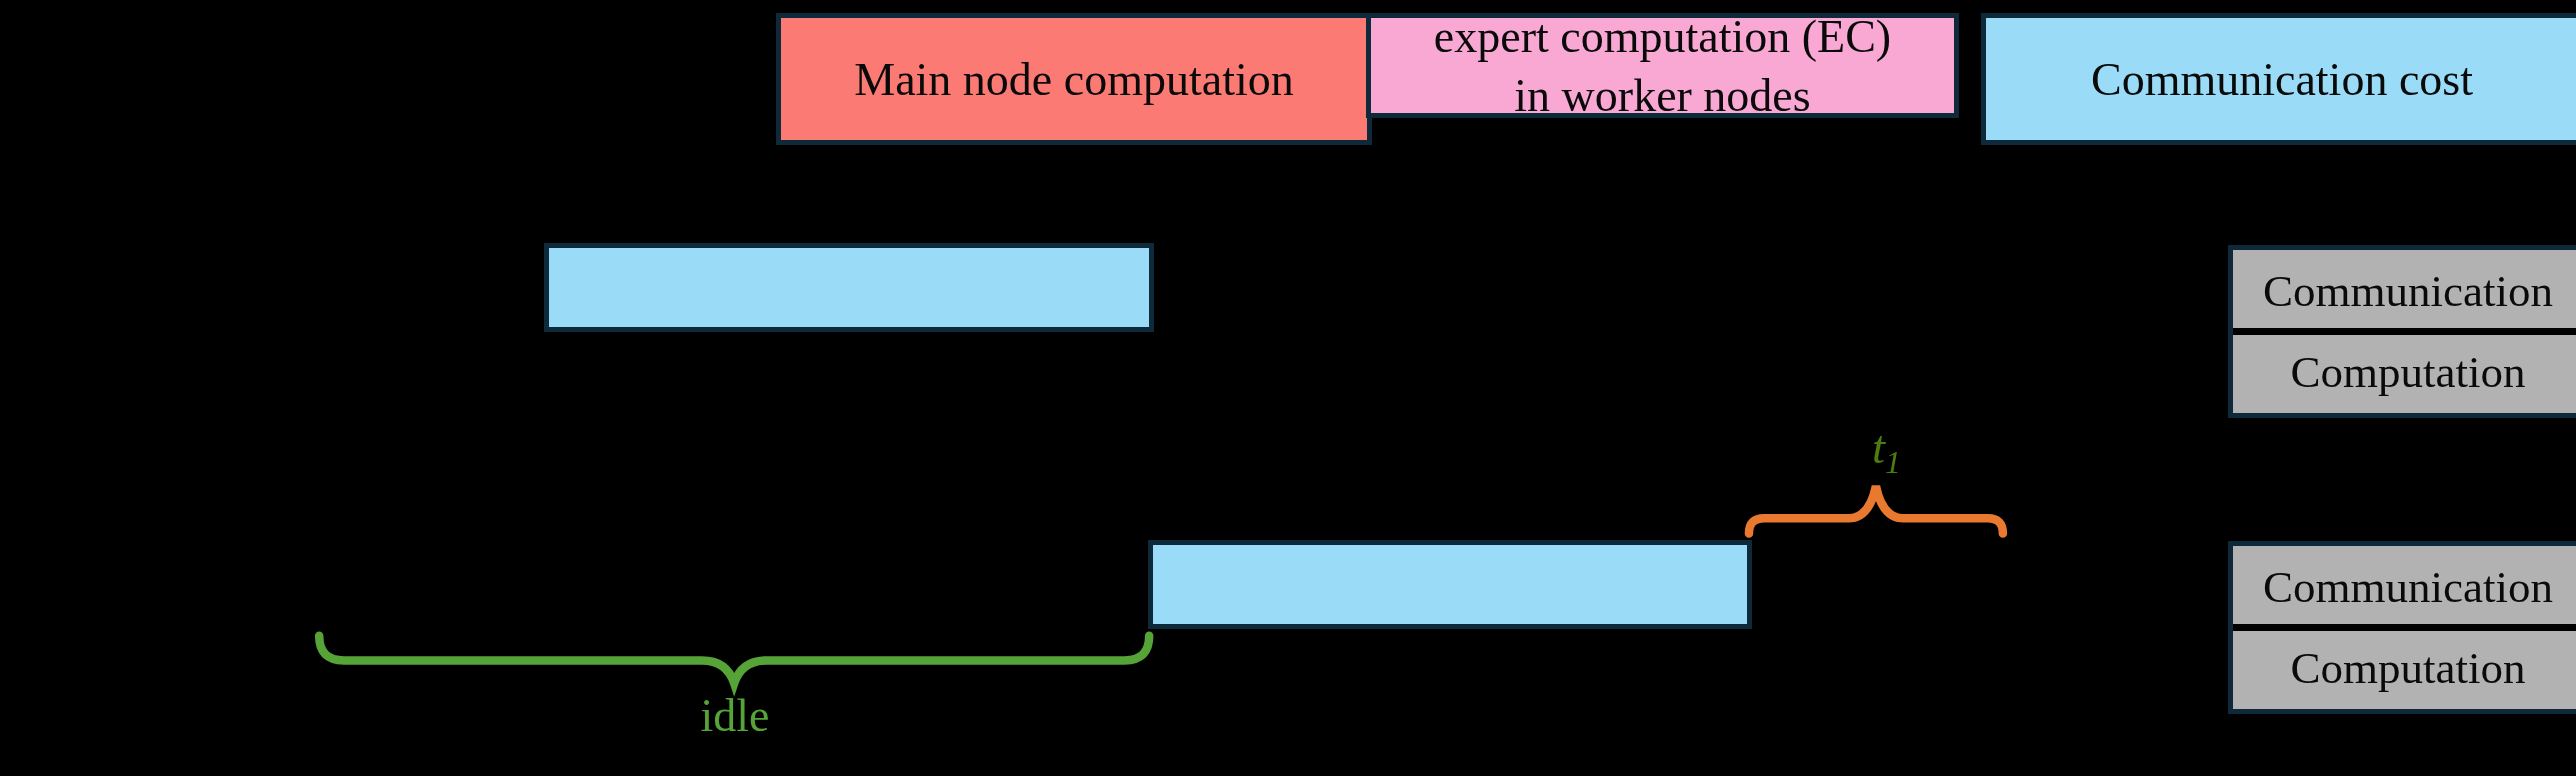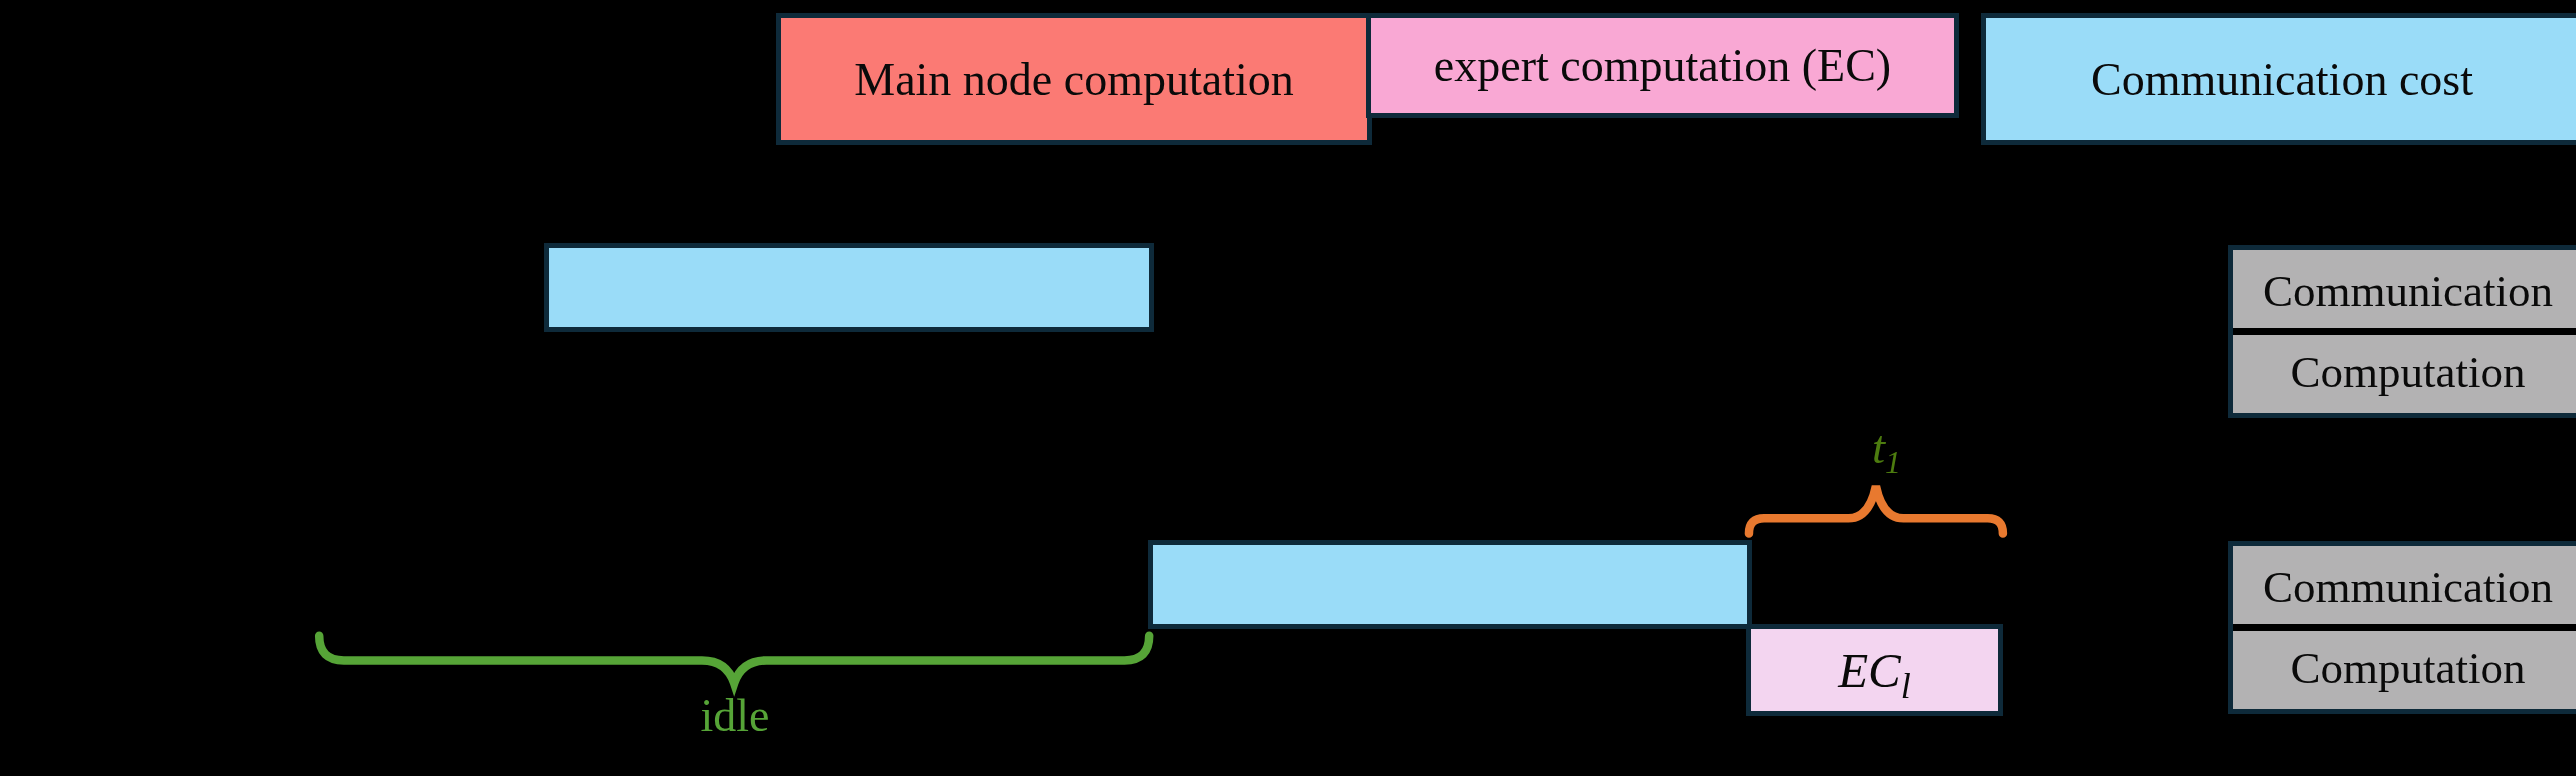--- a/index.html
+++ b/index.html
@@ -26,31 +26,29 @@
 </head>
 <body>
 
 <div class="canvas">
 
   <div class="abs box legend-box" style="left: 776px; top: 13.3px; width: 596px; height: 132px; background: rgb(251, 122, 116);">
     <span>Main node computation</span>
   </div>
   <div class="abs box legend-box" style="left: 1366px; top: 13.3px; width: 593px; height: 105px; background: #f9a8d4;">
     <span>expert computation (EC)</span>
+    <span>in worker nodes</span>
   </div>
   <div class="abs box legend-box" style="left: 1953px; top: 13.3px; width: 602px; height: 132px; background: rgb(154, 220, 248); margin-left: 28px;">
     <span>Communication cost</span>
   </div>
 
   <div class="abs box" style="left: 544px; top: 243px; width: 610px; height: 89px; background: rgb(154, 220, 248);"></div>
 
   <div class="abs box" style="left: 1148px; top: 540px; width: 604px; height: 89px; background: rgb(154, 220, 248);"></div>
-  <div class="abs box tl-box" style="left: 1746px; top: 624px; width: 257px; height: 92px; background: rgb(243, 213, 240);">
-    <span class="mathlbl"><span>EC</span><sub>l</sub></span>
-  </div>
 
   <svg class="overlay" width="2576" height="776" viewBox="0 0 2717 819" fill="none">
     <path d="M 1845 563 Q 1845 547 1861 547 L 1950 547 Q 1972 547 1979 513 Q 1986 547 2008 547 L 2097 547 Q 2113 547 2113 563" stroke-width="9" stroke-linecap="round" fill="none" stroke="#e8792f"></path>
     <path d="M 336 671 Q 336 697 362 697 L 740 697 Q 766 697 774 721 Q 782 697 808 697 L 1186 697 Q 1212 697 1212 671" stroke-width="9" stroke-linecap="round" fill="none" stroke="#56a437"></path>
   </svg>
 
   <div class="abs annot-t1" style="left:1820px;top:420px;width:133px;">
     <span>t</span><sub>1</sub>
   </div>
   <div class="abs annot-idle" style="left:640px;top:689px;width:190px;">

